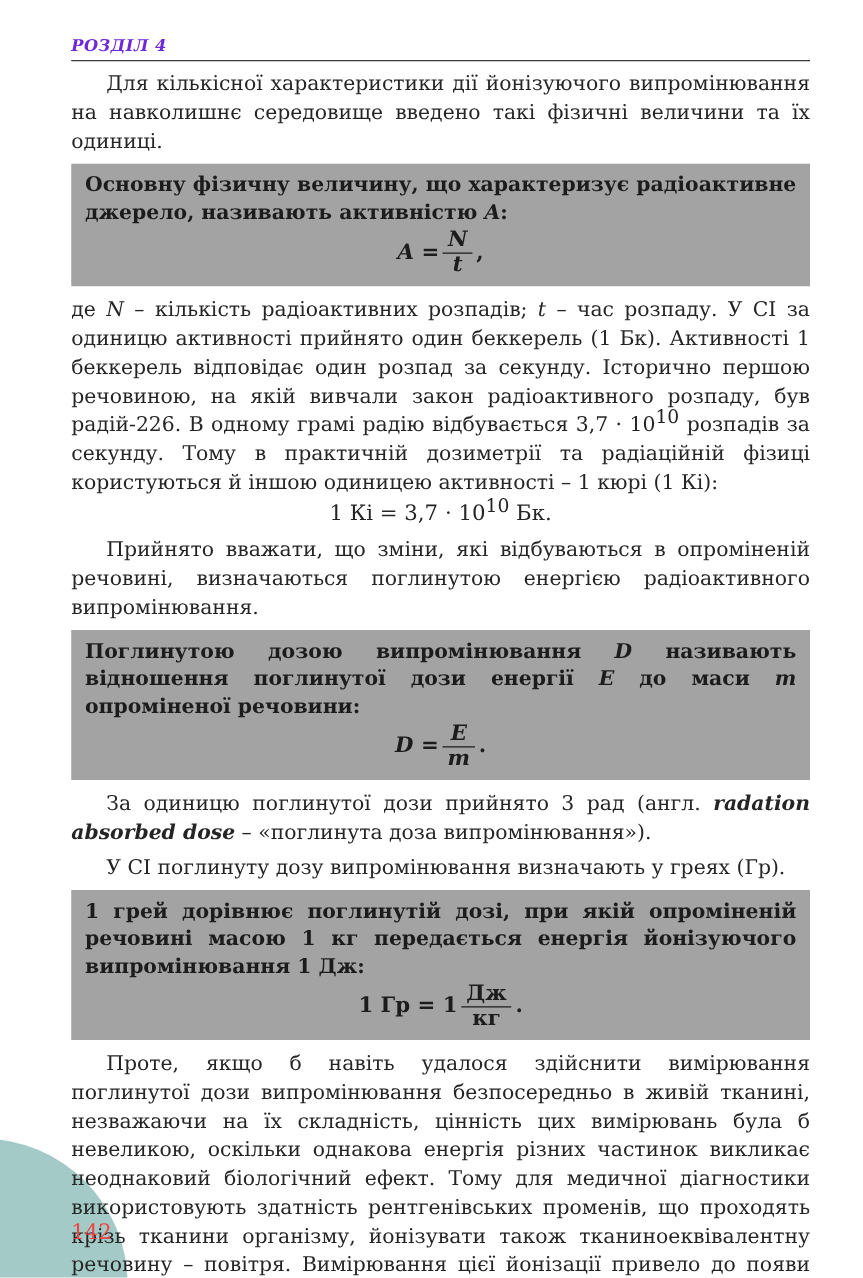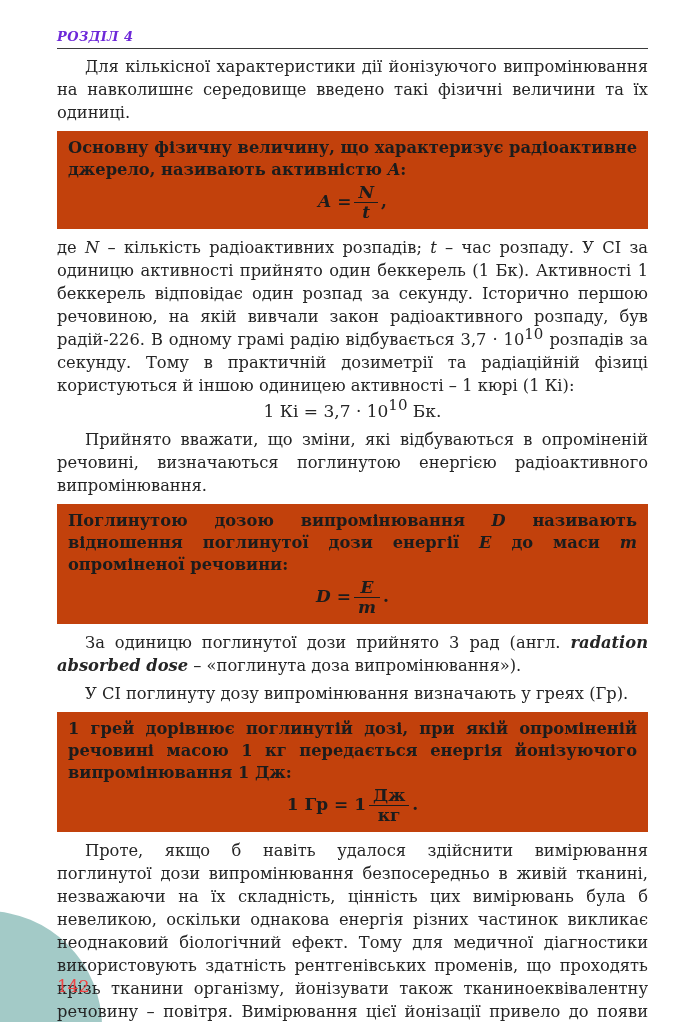--- a/index.html
+++ b/index.html
@@ -27,21 +27,21 @@
     font-style:italic;font-weight:bold;
     font-size:13px;letter-spacing:.4px;color:#6d28d9;
   }
   .rule{border-bottom:1.8px solid #3b3b3b;margin-top:3px;margin-bottom:6px;}
   p.body{
     font-size:16.3px;line-height:23px;
     text-align:justify;margin:5px 0 0;
     text-indent:28px;
   }
   .def-box{
-    background:#c2410c;
+    background:#a3a3a3;
     margin:7px 0;
     padding:6px 11px;
     font-weight:bold;
     color:#1c1c1c;
   }
   .def-box .box-text{
     font-size:16.3px;line-height:22px;text-align:justify;margin:0;
   }
   .formula{
     text-align:center;

